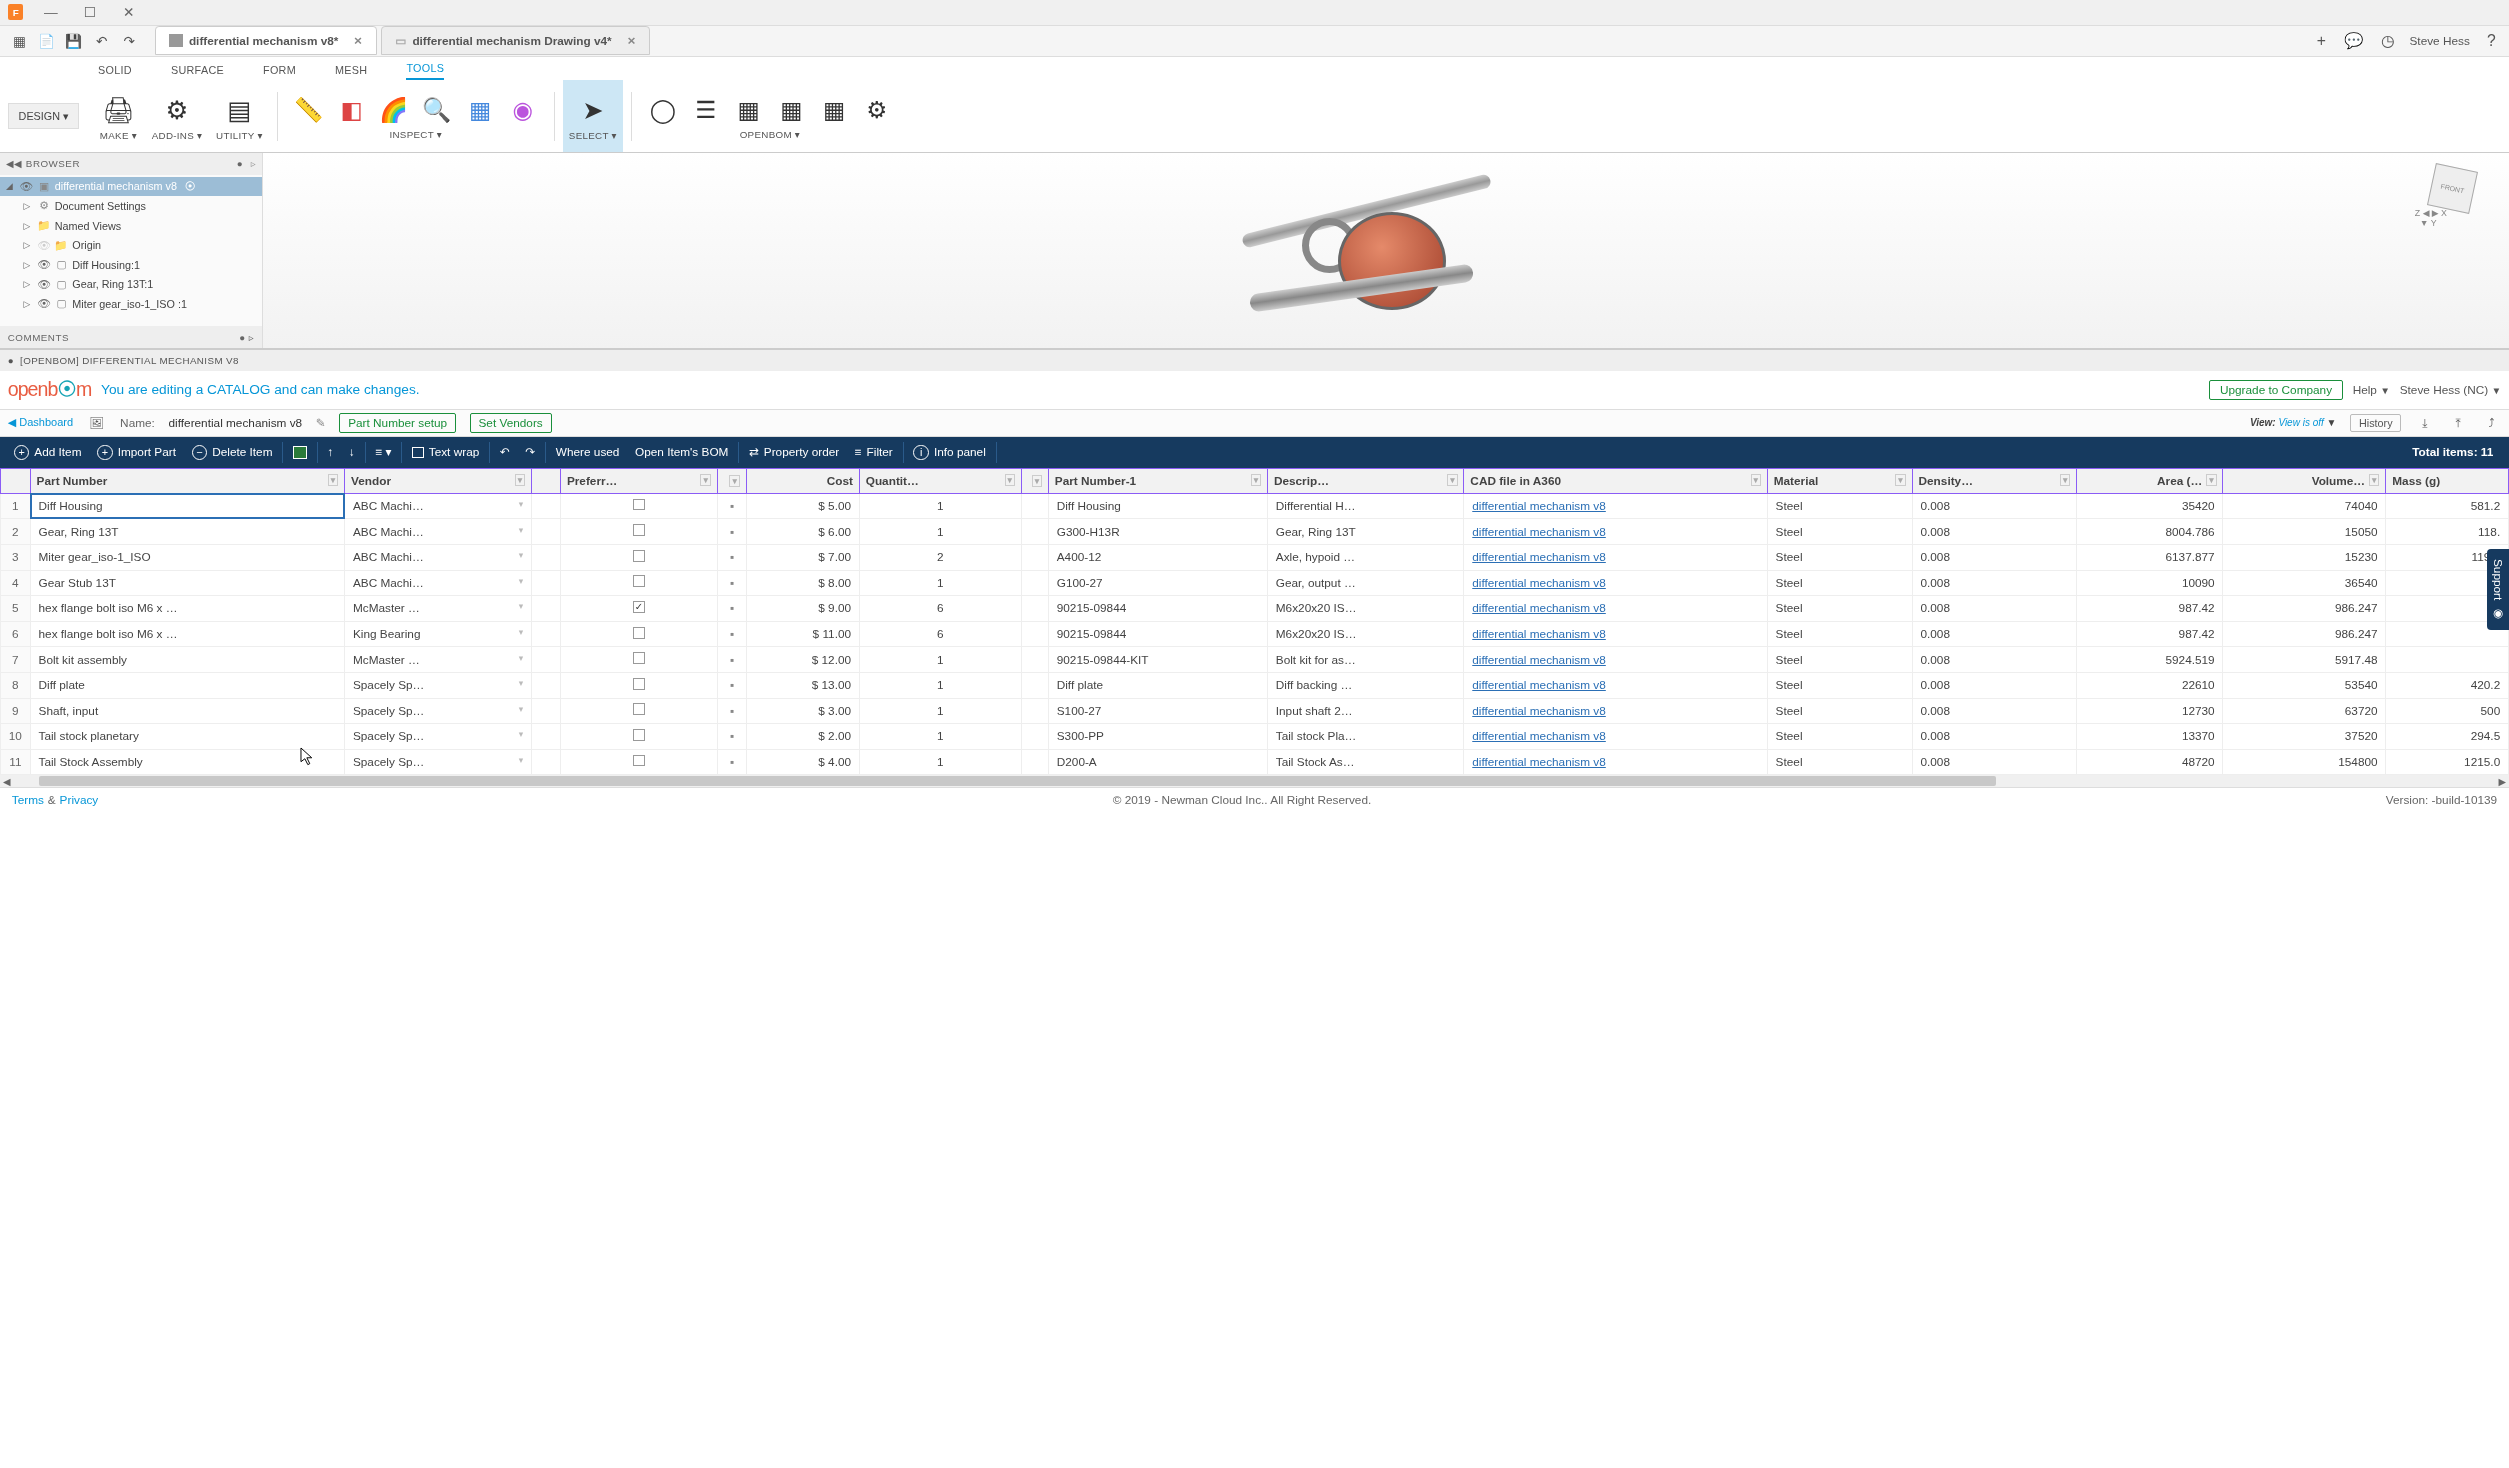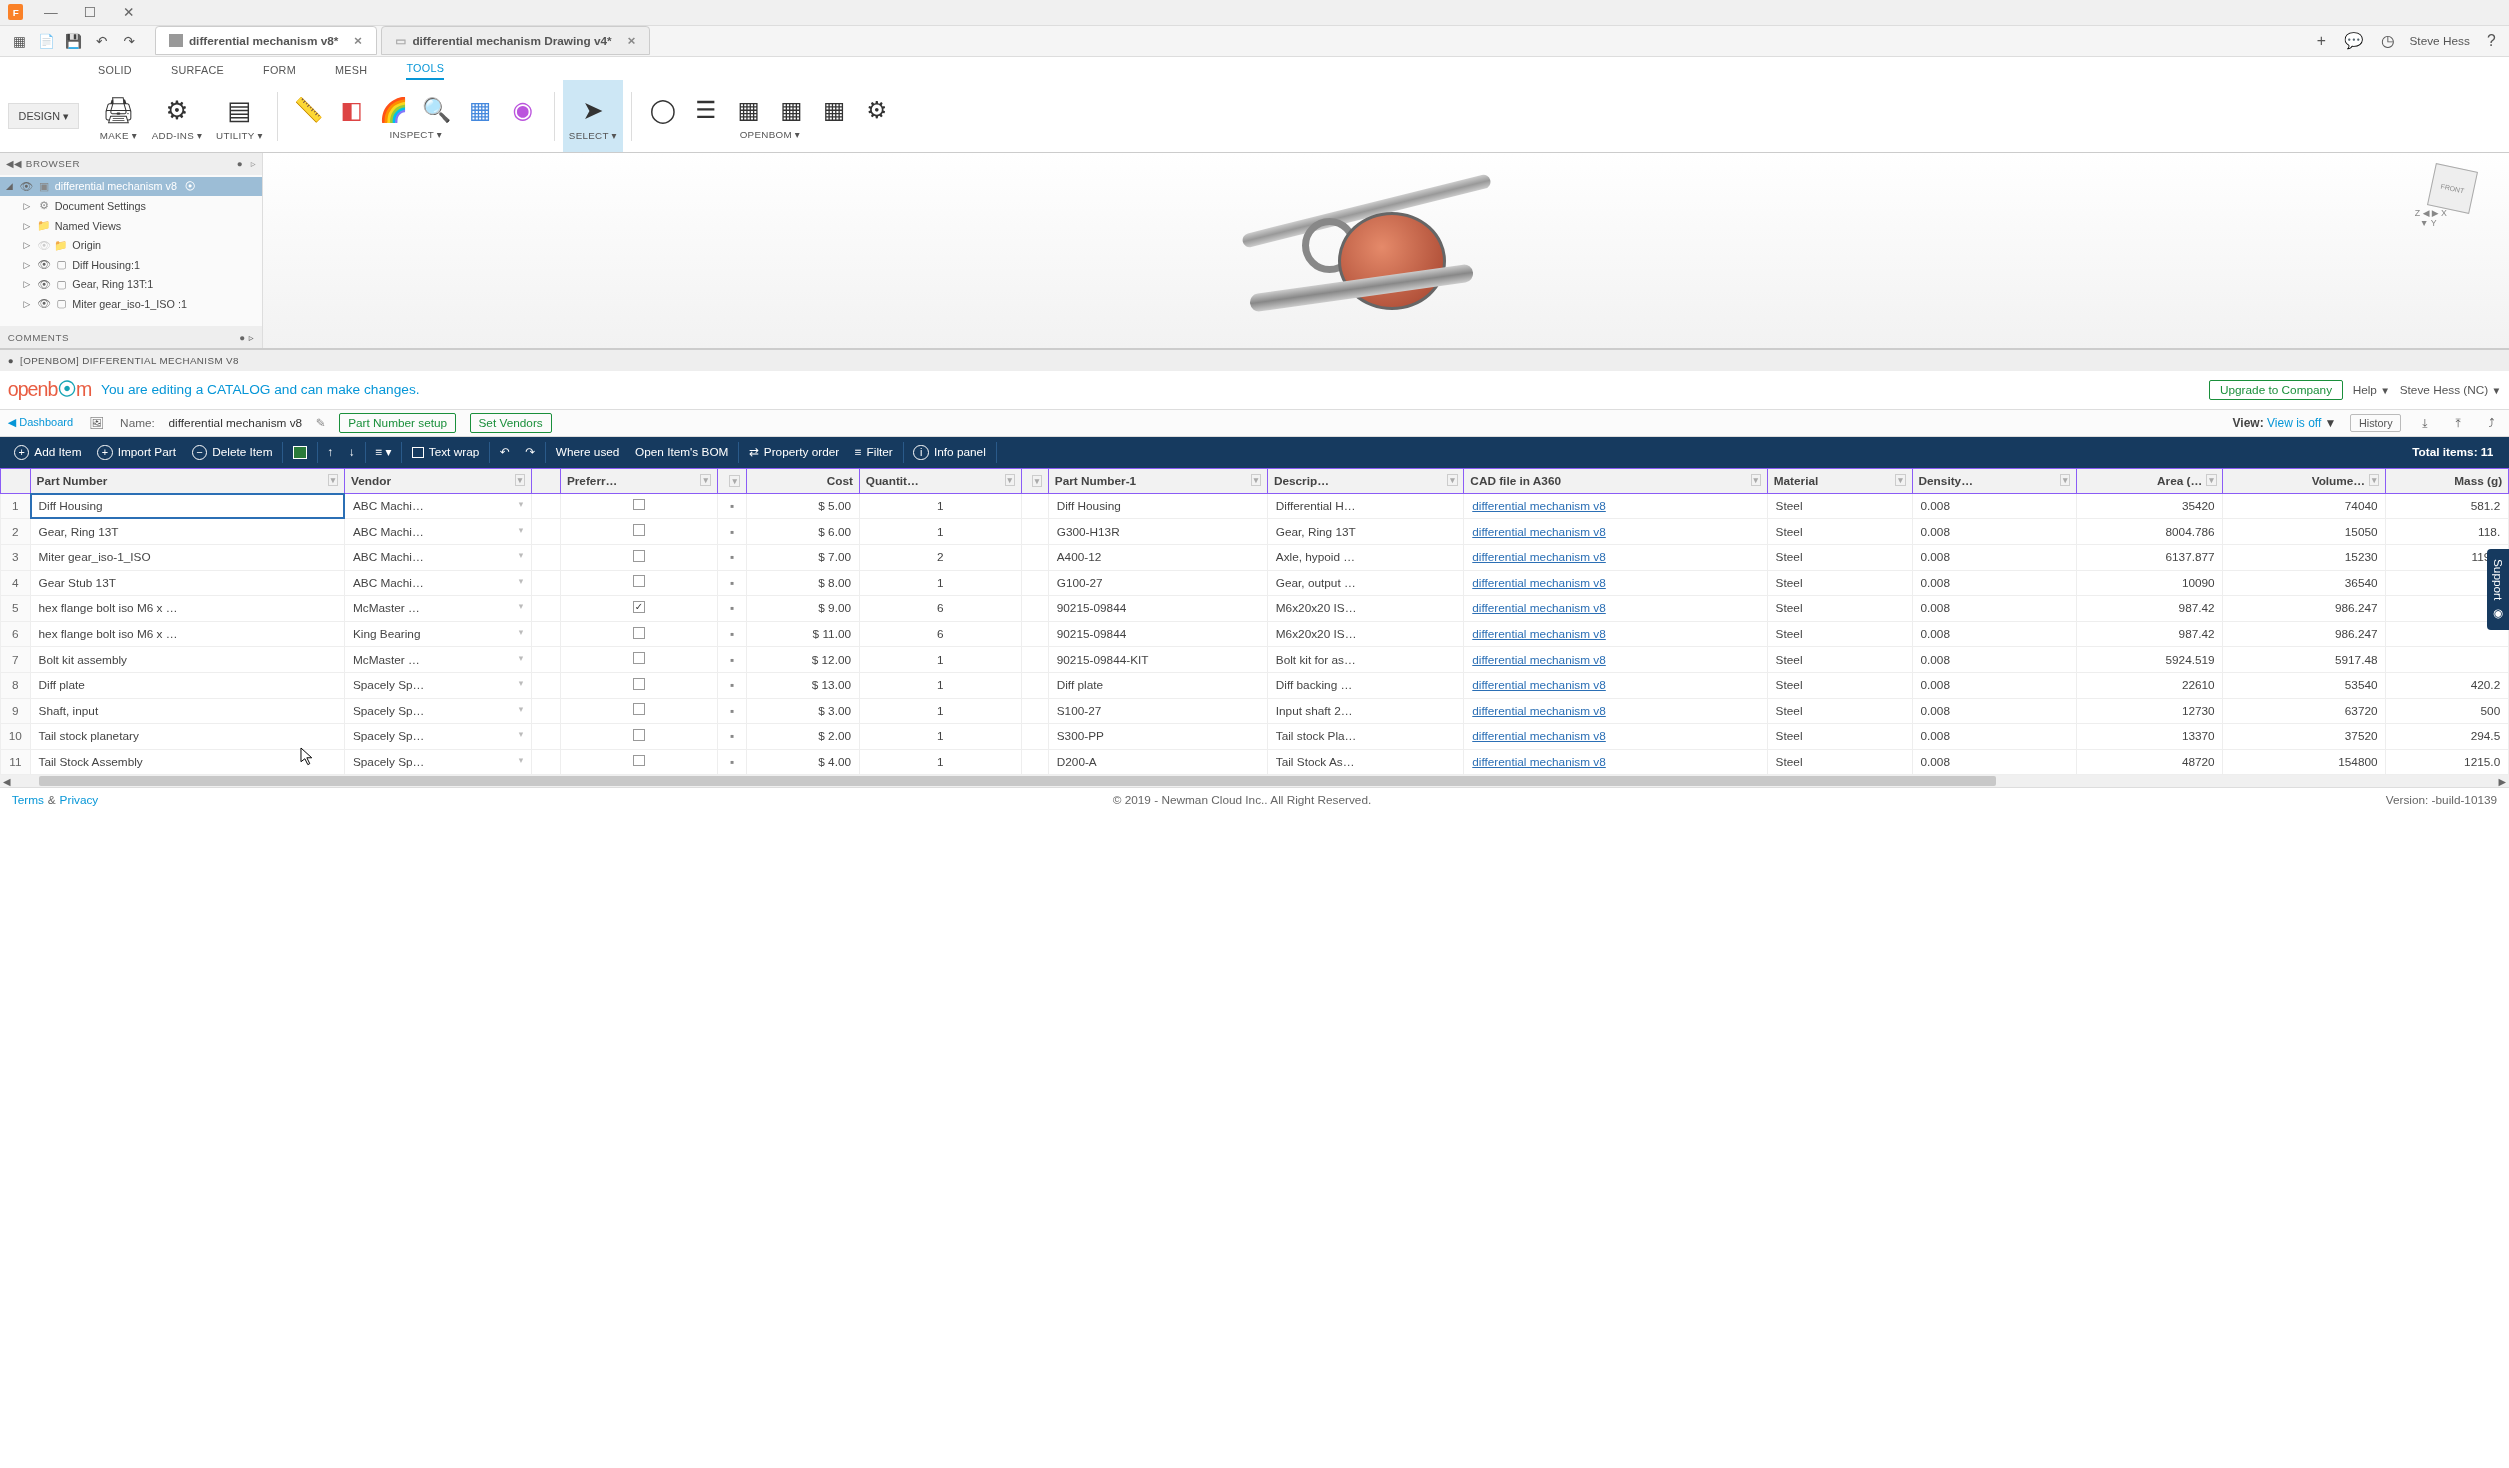--- a/index.html
+++ b/index.html
@@ -73,21 +73,21 @@
   .ob-right { margin-left:auto; display:flex; align-items:center; gap:9.8px;}
   .ob-link { color:#555; font-size:11.8px; cursor:pointer;}
   .ob-dd { color:#555; font-size:9.8px;}
   
   .ob-toolbar2 { height:27.4px; background:#fbfbfb; display:flex; align-items:center; padding:0 7.8px; gap:13.7px; border-bottom:1px solid #ddd;}
   .ob-back { color:#0696d7; font-size:11px; cursor:pointer;}
   .ob-name-label{color:#666;font-size:11.8px;}
   .ob-name-val{color:#333;font-size:11.8px;}
   .ob-edit-icon{color:#888;cursor:pointer;}
   .ob-greenbtn { border:1px solid #1a8f3b; color:#1a8f3b; padding:2px 7.8px; font-size:11.8px; border-radius:2px; cursor:pointer;}
-  .ob-viewoff { margin-left:auto; color:#444; font-size:12px;}
+  .ob-viewoff { margin-left:auto; color:#444; font-size:10px;font-style:italic;}
   .ob-viewoff .off { color:#0696d7;}
   .ob-history { border:1px solid #bbb; padding:2px 7.8px; font-size:10.8px; border-radius:2px; cursor:pointer; color:#555;}
   .ob-iconbtn { width:19.6px;height:19.6px;display:flex;align-items:center;justify-content:center;color:#555;cursor:pointer;}
   
   
   .ob-actions { height:31px; background:#163a5f; display:flex; align-items:center; padding:0 5.9px; color:#fff; font-size:11.8px; }
   .ob-act { display:flex; align-items:center; gap:4.9px; padding:0 7.8px; height:100%; cursor:pointer; white-space:nowrap;}
   .ob-act-sep { width:1px; height:21.6px; background:#2a5a8a; margin:0 2px;}
   .ob-act-icon { width:15.7px;height:15.7px;border:1.5px solid #fff;border-radius:50%;display:flex;align-items:center;justify-content:center;font-size:10.8px;}
   .ob-grid-icon{width:13.7px;height:13.7px;border:1px solid #fff;display:inline-block;}
@@ -379,21 +379,21 @@
       <th style="width:23.5px;">
             <span class="filter-dd">▾</span>
           </th>
       <th><span>Part Number-1</span><span class="filter-dd">▾</span></th>
       <th><span>Descrip…</span><span class="filter-dd">▾</span></th>
       <th><span>CAD file in A360</span><span class="filter-dd">▾</span></th>
       <th><span>Material</span><span class="filter-dd">▾</span></th>
       <th><span>Density…</span><span class="filter-dd">▾</span></th>
       <th style="text-align:right;"><span>Area (…</span><span class="filter-dd">▾</span></th>
       <th style="text-align:right;"><span>Volume…</span><span class="filter-dd">▾</span></th>
-      <th style="text-align:right;"><span>Mass (g)</span></th>
+      <th style=""><span>Mass (g)</span></th>
     </tr>
   </thead>
   <tbody id="bom-tbody">
         <tr>
     <td class="rownum">1</td>
     <td class="cell-selected">Diff Housing</td>
     <td>ABC Machi… <span style="float:right;color:#bbb;font-size:8.8px;">▾</span></td>
     <td class="center"></td>
     <td class="center"><span class="chk "></span></td>
     <td class="center"><span style="color:#888;">▪</span></td>

